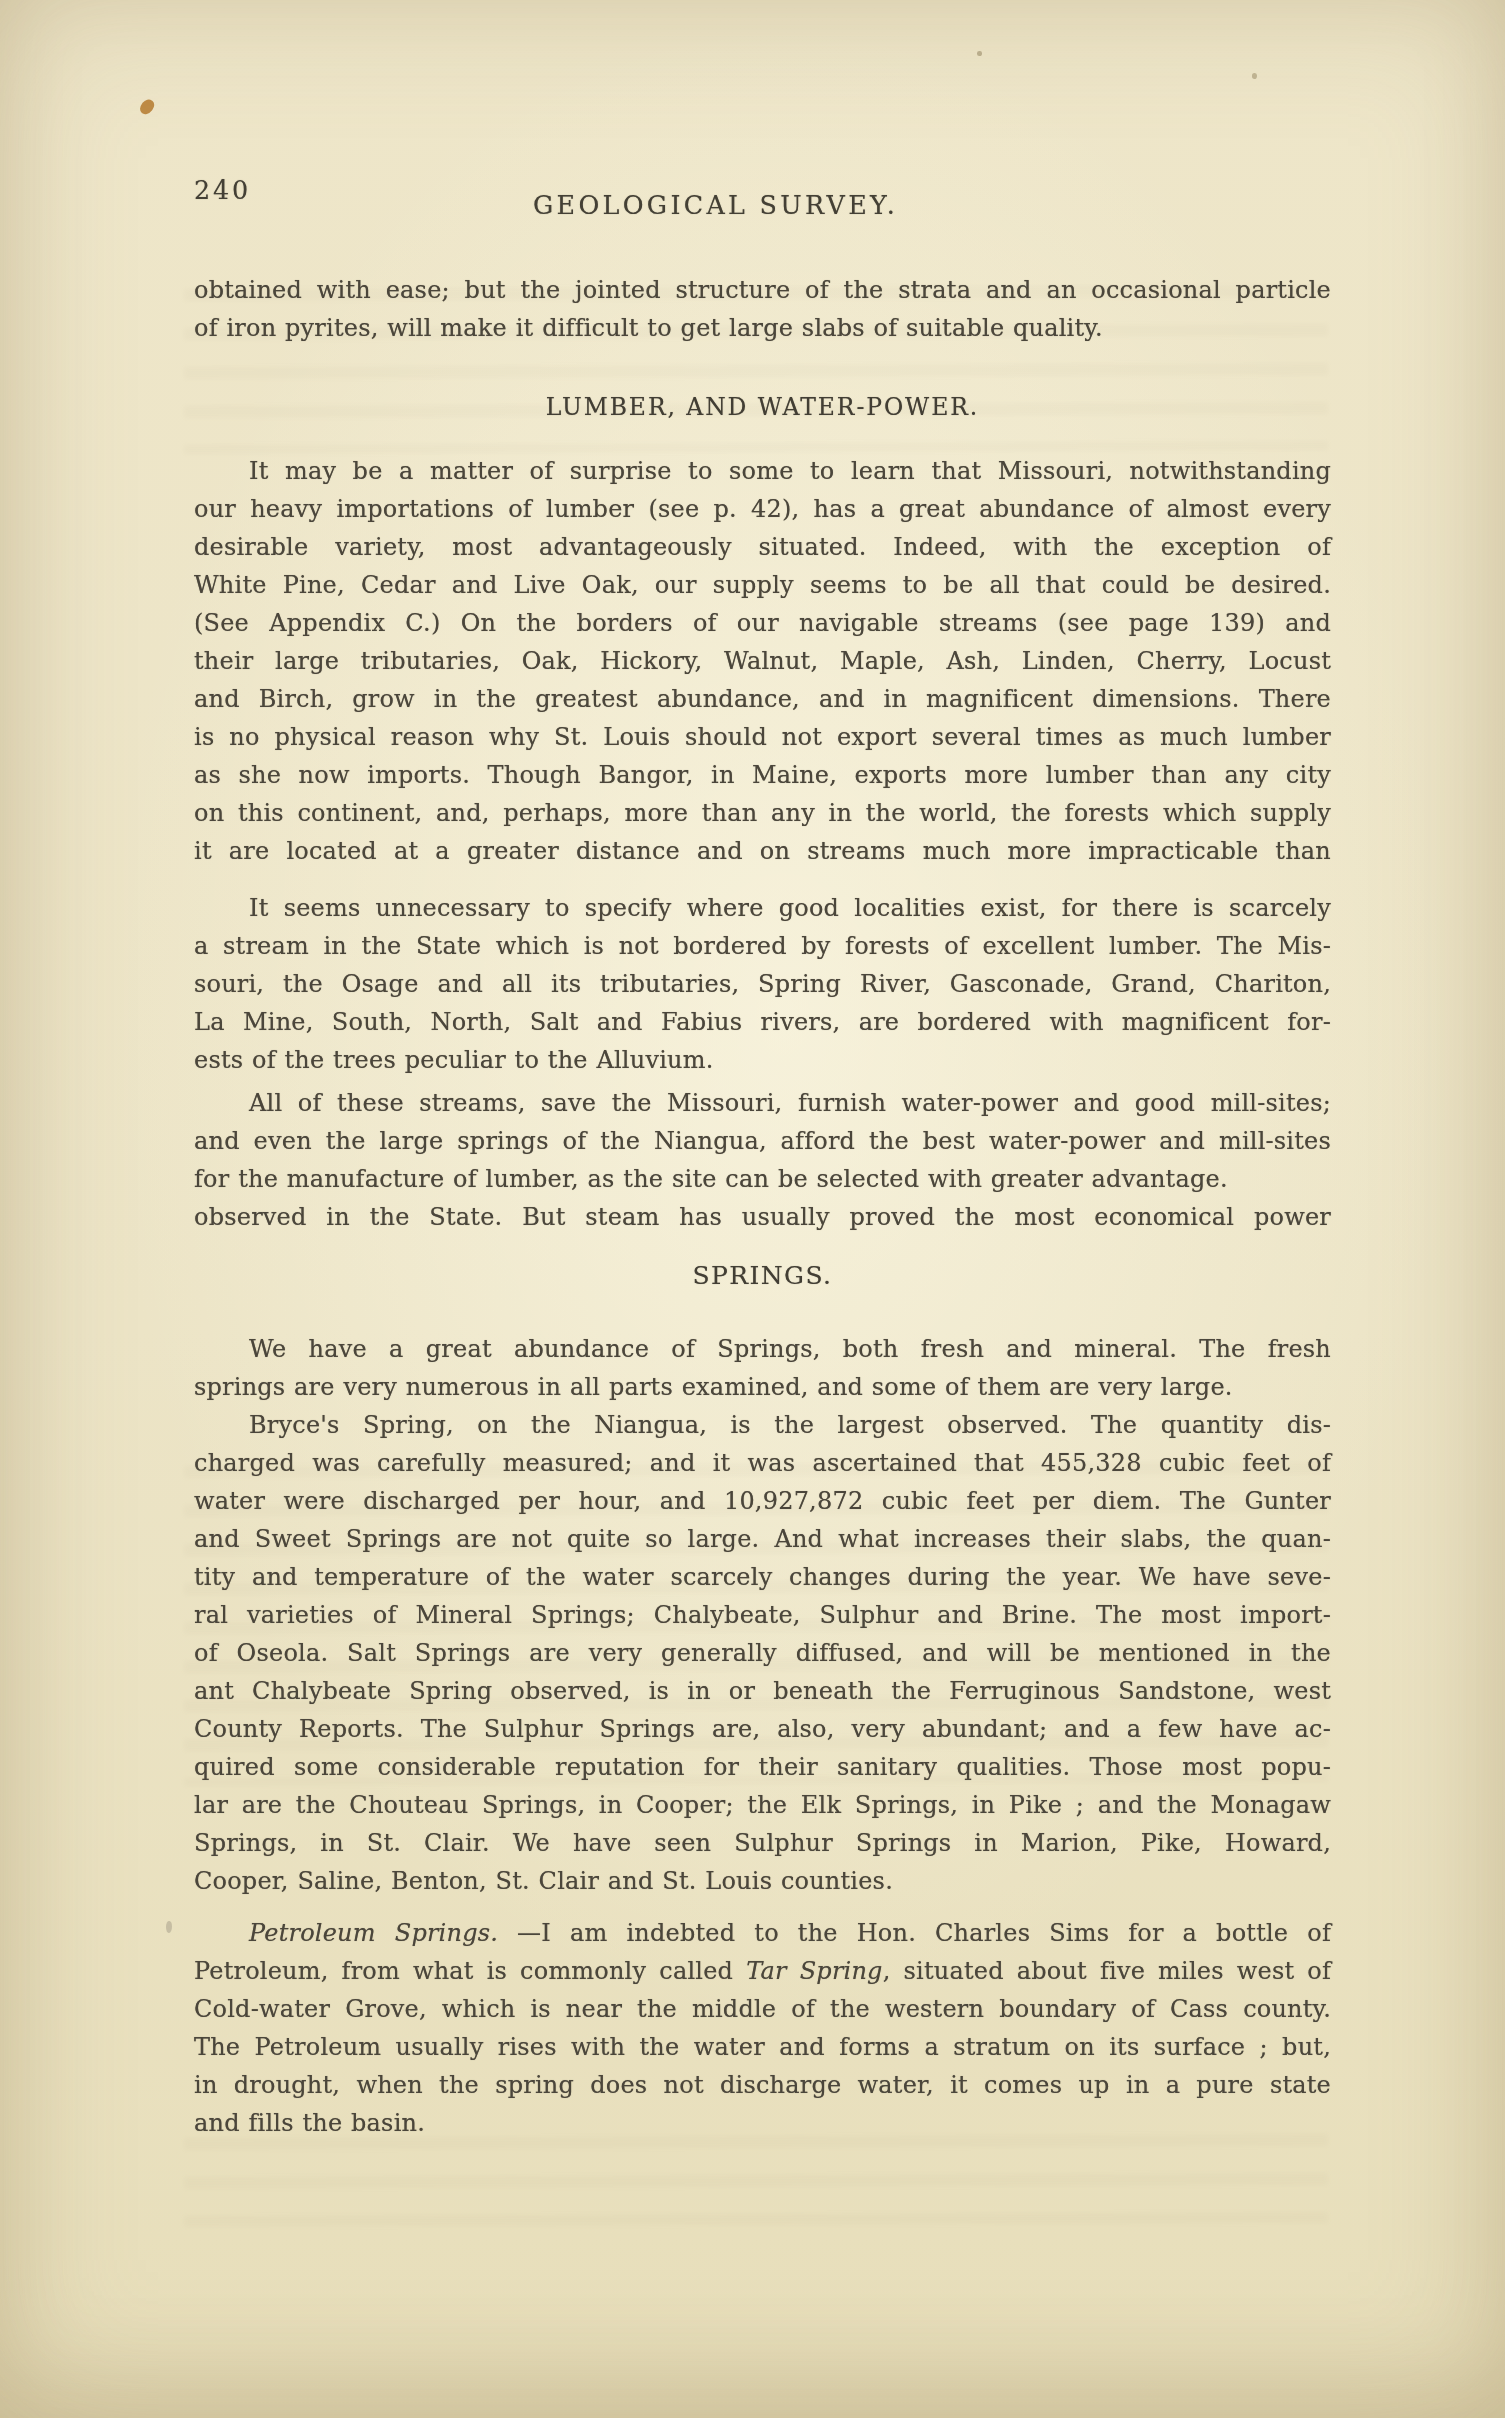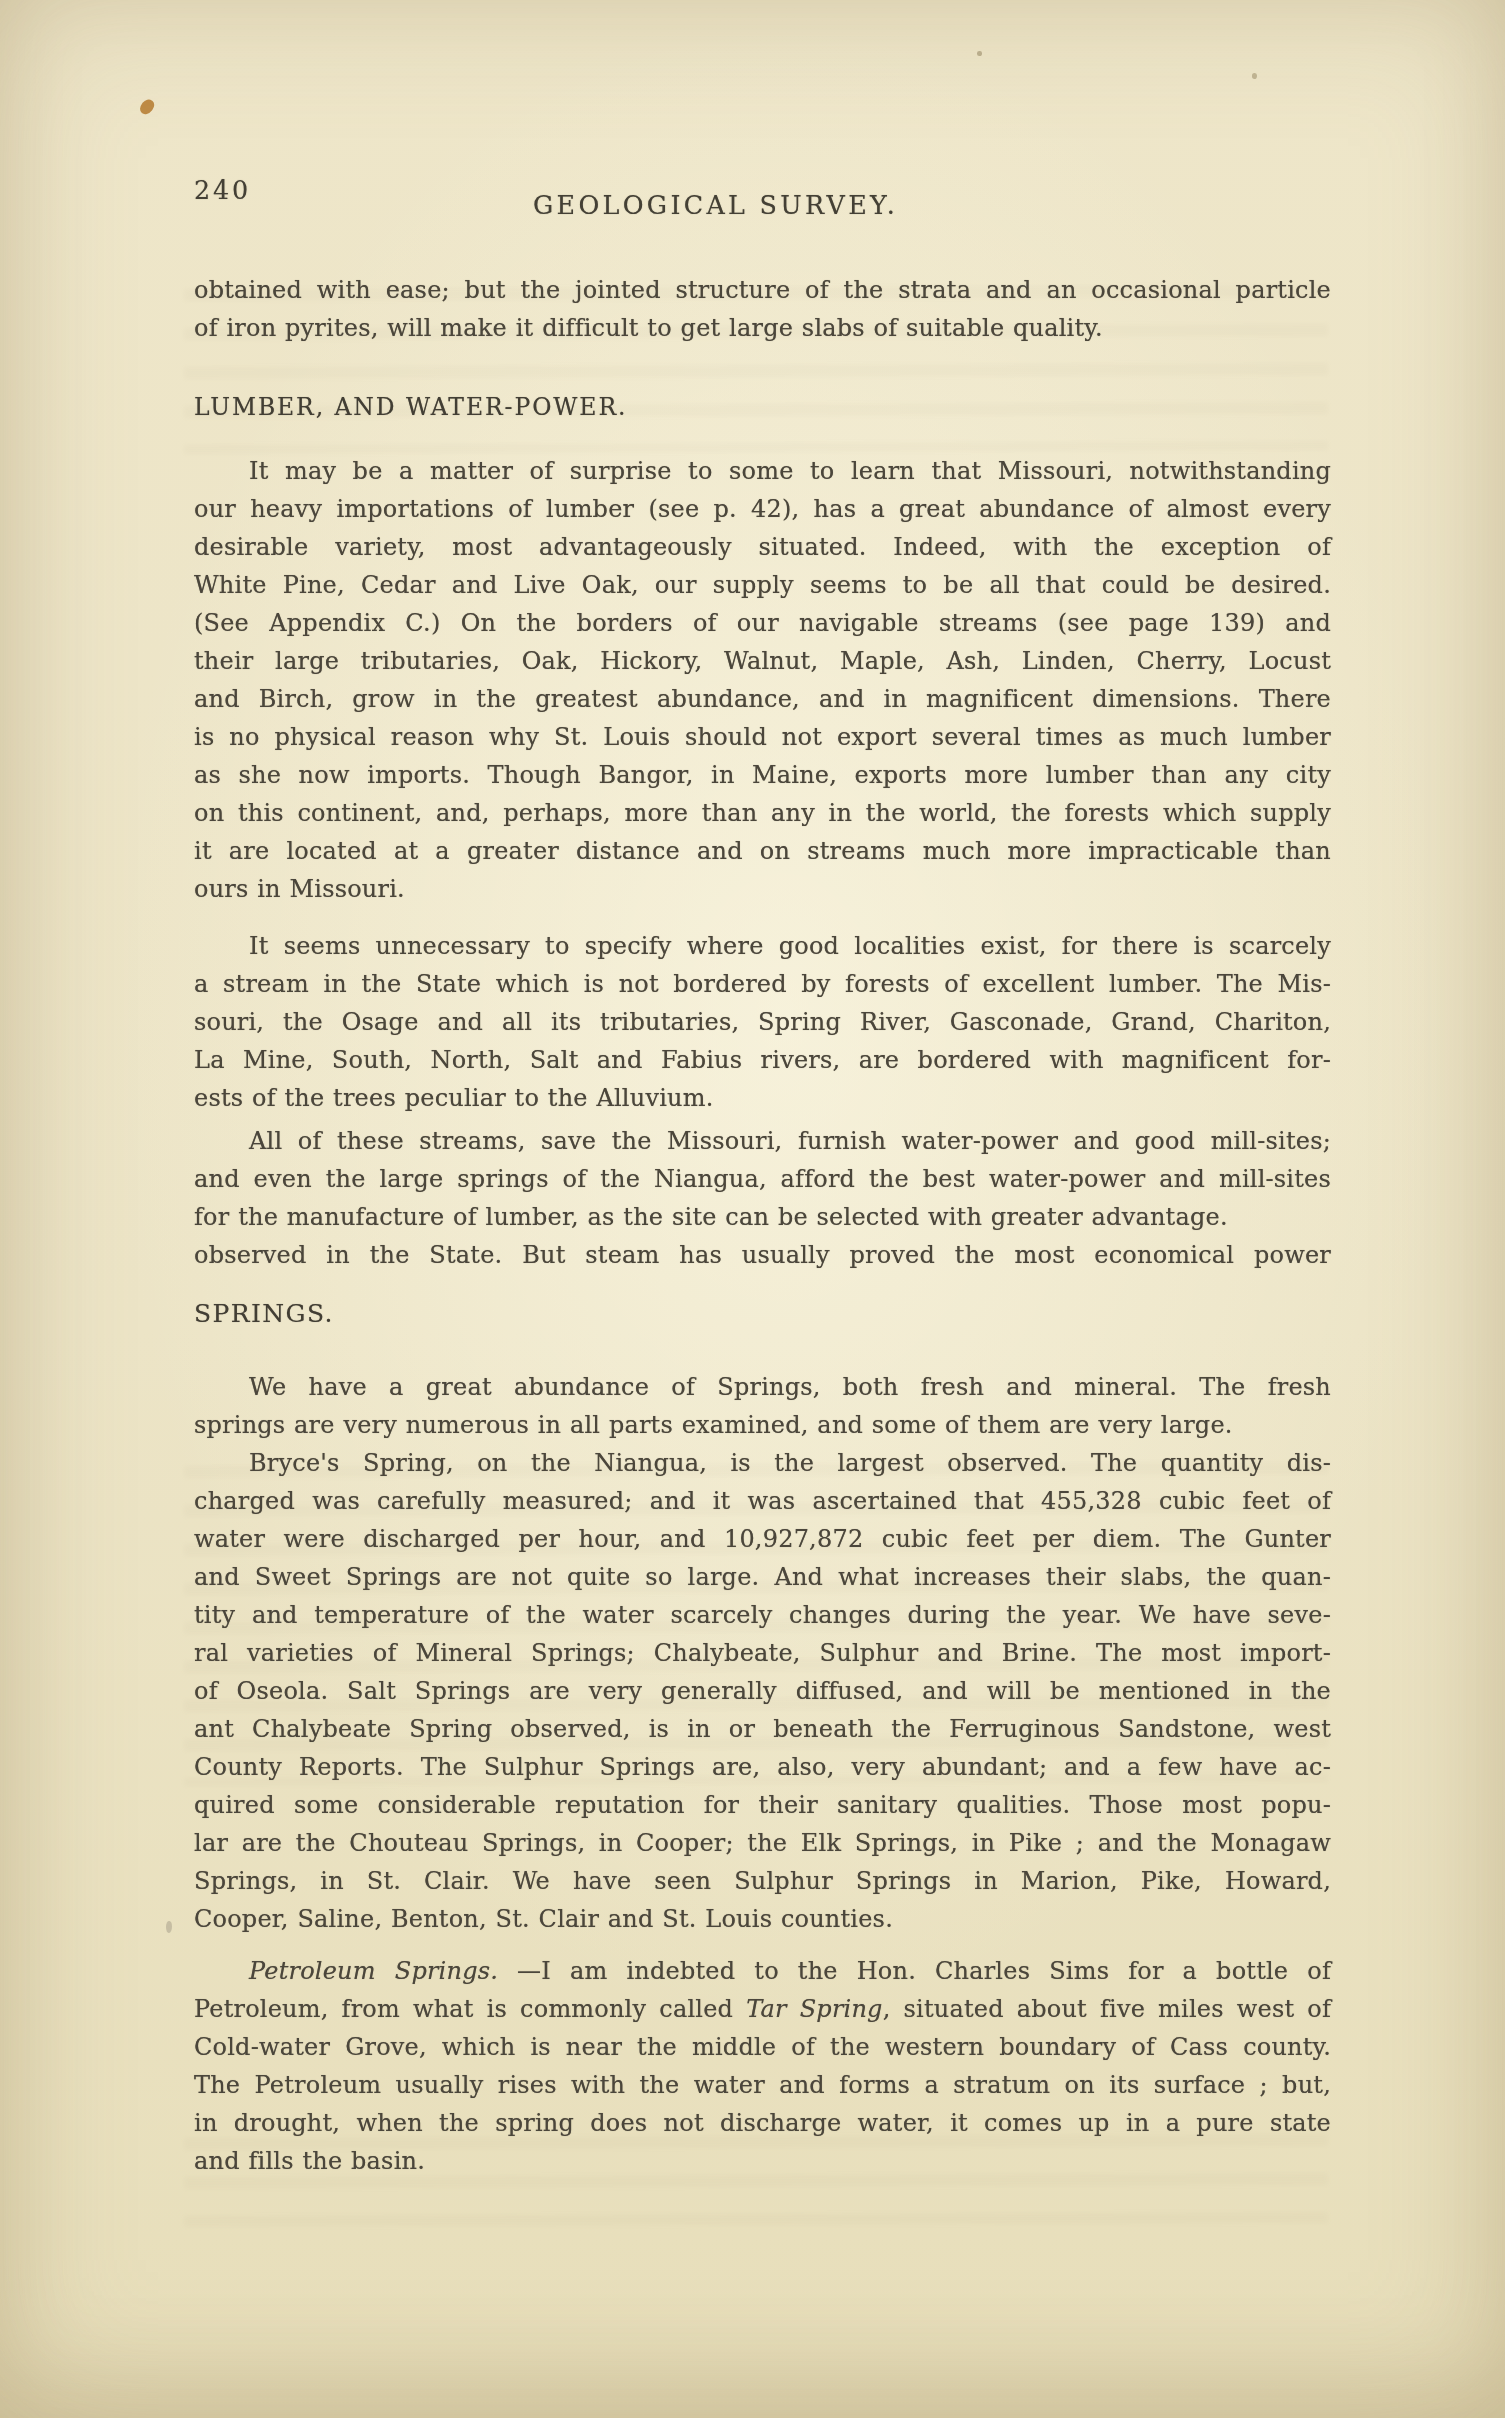--- a/index.html
+++ b/index.html
@@ -33,21 +33,21 @@
     text-shadow:0 0 0.7px rgba(75,70,59,0.65);
   }
   .para{margin:0;}
   .line{
     text-align:justify;text-align-last:justify;text-justify:inter-word;
     letter-spacing:0.2px;word-spacing:0.9px;
   }
   .line.last{text-align-last:left;}
   .para.indent .line.first{text-indent:55px;}
   .heading{
-    color:#423e34;letter-spacing:1.9px;
+    text-align:center;color:#423e34;letter-spacing:1.9px;
     text-shadow:0 0 0.8px rgba(66,62,52,0.6);
   }
   .block-h-lumber{margin:41px 0 26px;font-size:23.5px;}
   .block-h-springs{margin:21.7px 0 35px;font-size:25px;letter-spacing:1.4px;}
   .block-p3{margin-top:19px;}
   .block-p4{margin-top:4.7px;}
   .block-p7{margin-top:14px;}
   
   .ghost{
     position:absolute;left:184px;width:1144px;pointer-events:none;
@@ -83,21 +83,20 @@
         <div class="line">our heavy importations of lumber (see p. 42), has a great abundance of almost every</div>
         <div class="line">desirable variety, most advantageously situated.  Indeed, with the exception of</div>
         <div class="line">White Pine, Cedar and Live Oak, our supply seems to be all that could be desired.</div>
         <div class="line">(See Appendix C.)  On the borders of our navigable streams (see page 139) and</div>
         <div class="line">their large tributaries, Oak, Hickory, Walnut, Maple, Ash, Linden, Cherry, Locust</div>
         <div class="line">and Birch, grow in the greatest abundance, and in magnificent dimensions.  There</div>
         <div class="line">is no physical reason why St. Louis should not export several times as much lumber</div>
         <div class="line">as she now imports.  Though Bangor, in Maine, exports more lumber than any city</div>
         <div class="line">on this continent, and, perhaps, more than any in the world, the forests which supply</div>
         <div class="line">it are located at a greater distance and on streams much more impracticable than</div>
-        <div class="line last">ours in Missouri.</div>
       </div>
       <div class="para block-p3 indent">
         <div class="line first">It seems unnecessary to specify where good localities exist, for there is scarcely</div>
         <div class="line">a stream in the State which is not bordered by forests of excellent lumber.  The Mis-</div>
         <div class="line">souri, the Osage and all its tributaries, Spring River, Gasconade, Grand, Chariton,</div>
         <div class="line">La Mine, South, North, Salt and Fabius rivers, are bordered with magnificent for-</div>
         <div class="line last">ests of the trees peculiar to the Alluvium.</div>
       </div>
       <div class="para block-p4 indent">
         <div class="line first">All of these streams, save the Missouri, furnish water-power and good mill-sites;</div>

